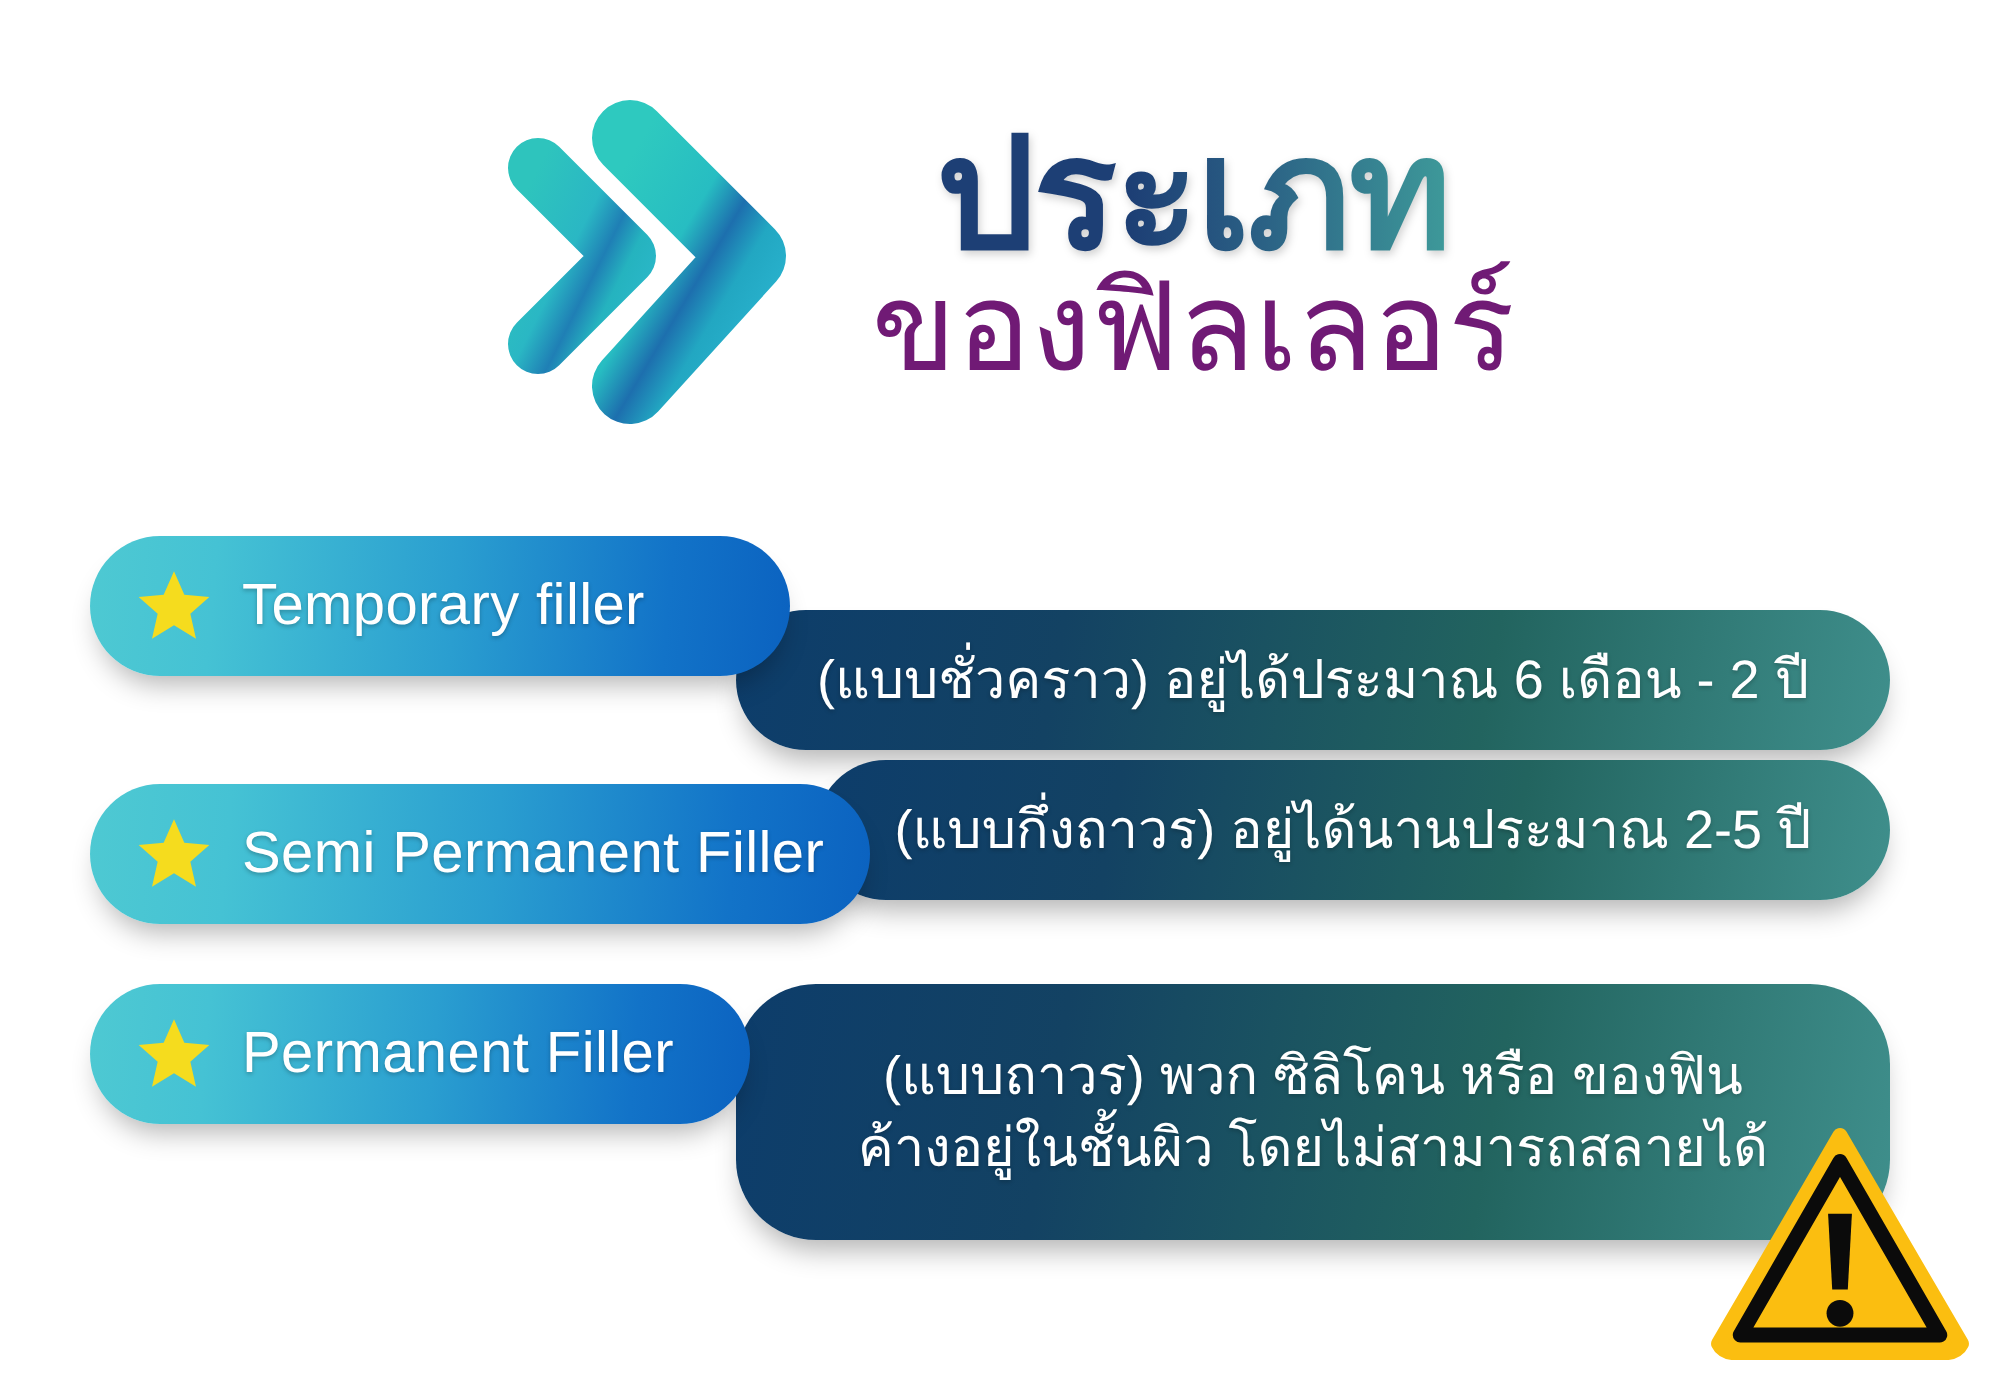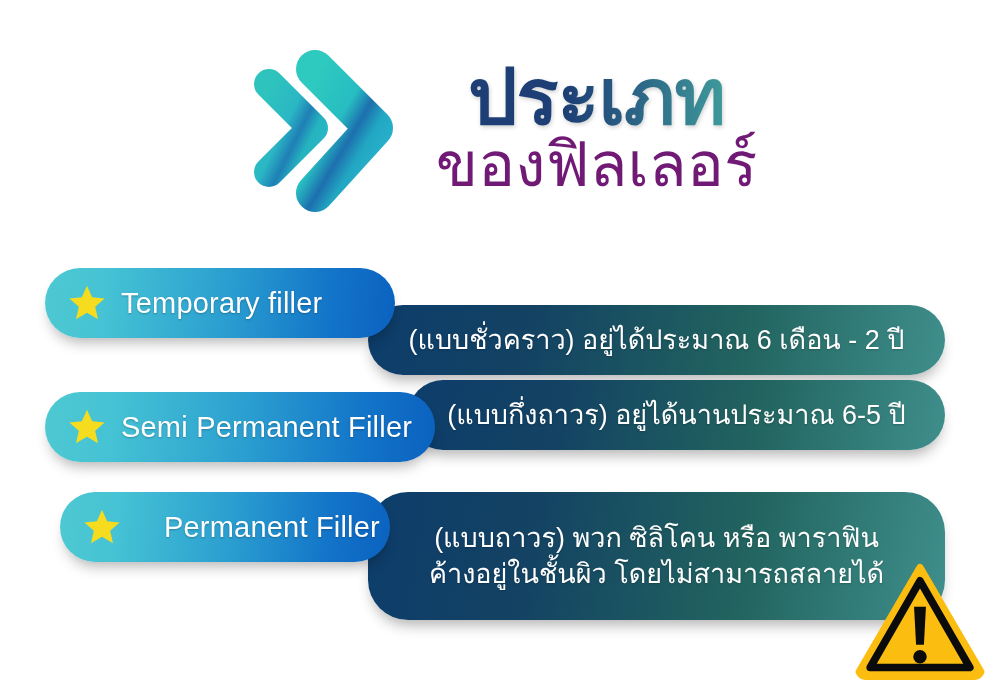--- a/index.html
+++ b/index.html
@@ -113,21 +113,21 @@
 
   .star { width:40px; height:40px; flex:0 0 auto; display:block; }
 
   
   .row-1 .pill  { left:45px;  top:20px;  width:350px; }
   .row-1 .panel { left:368px; top:20px;  width:577px; height:70px;margin-top:37px; }
 
   .row-2 .pill  { left:45px;  top:20px;  width:390px;margin-top:12px; }
   .row-2 .panel { left:408px; top:20px;  width:537px; height:70px; }
 
-  .row-3 .pill  { left:60px;  top:20px;  width:330px;gap:28px; }
+  .row-3 .pill  { left:45px;  top:20px;  width:330px; }
   .row-3 .panel { left:368px; top:20px;  width:577px; height:128px; }
 
   
   .warning {
     position:absolute;
     left:855px; top:563px;
     width:130px; height:118px;
     z-index:5;
   }
   .warning svg { width:100%; height:100%; display:block; }
@@ -177,33 +177,33 @@
     <div class="pill">
       <svg class="star" viewBox="0 0 24 24">
         <polygon points="12,1.6 15.1,8.6 22.6,9.3 16.9,14.3 18.6,21.8 12,17.8 5.4,21.8 7.1,14.3 1.4,9.3 8.9,8.6" fill="#f5dc1e"></polygon>
       </svg>
       <span class="pill-label">Temporary filler</span>
     </div>
   </div>
 
   <div class="row row-2">
     <div class="panel">
-      <div class="panel-text">(แบบกึ่งถาวร) อยู่ได้นานประมาณ 6-5 ปี</div>
+      <div class="panel-text">(แบบกึ่งถาวร) อยู่ได้นานประมาณ 2-5 ปี</div>
     </div>
     <div class="pill">
       <svg class="star" viewBox="0 0 24 24">
         <polygon points="12,1.6 15.1,8.6 22.6,9.3 16.9,14.3 18.6,21.8 12,17.8 5.4,21.8 7.1,14.3 1.4,9.3 8.9,8.6" fill="#f5dc1e"></polygon>
       </svg>
       <span class="pill-label">Semi Permanent Filler</span>
     </div>
   </div>
 
   <div class="row row-3">
     <div class="panel">
-      <div class="panel-text">(แบบถาวร) พวก ซิลิโคน หรือ พาราฟิน
+      <div class="panel-text">(แบบถาวร) พวก ซิลิโคน หรือ ของฟิน
 ค้างอยู่ในชั้นผิว โดยไม่สามารถสลายได้</div>
     </div>
     <div class="pill">
       <svg class="star" viewBox="0 0 24 24">
         <polygon points="12,1.6 15.1,8.6 22.6,9.3 16.9,14.3 18.6,21.8 12,17.8 5.4,21.8 7.1,14.3 1.4,9.3 8.9,8.6" fill="#f5dc1e"></polygon>
       </svg>
       <span class="pill-label">Permanent Filler</span>
     </div>
   </div>
 

